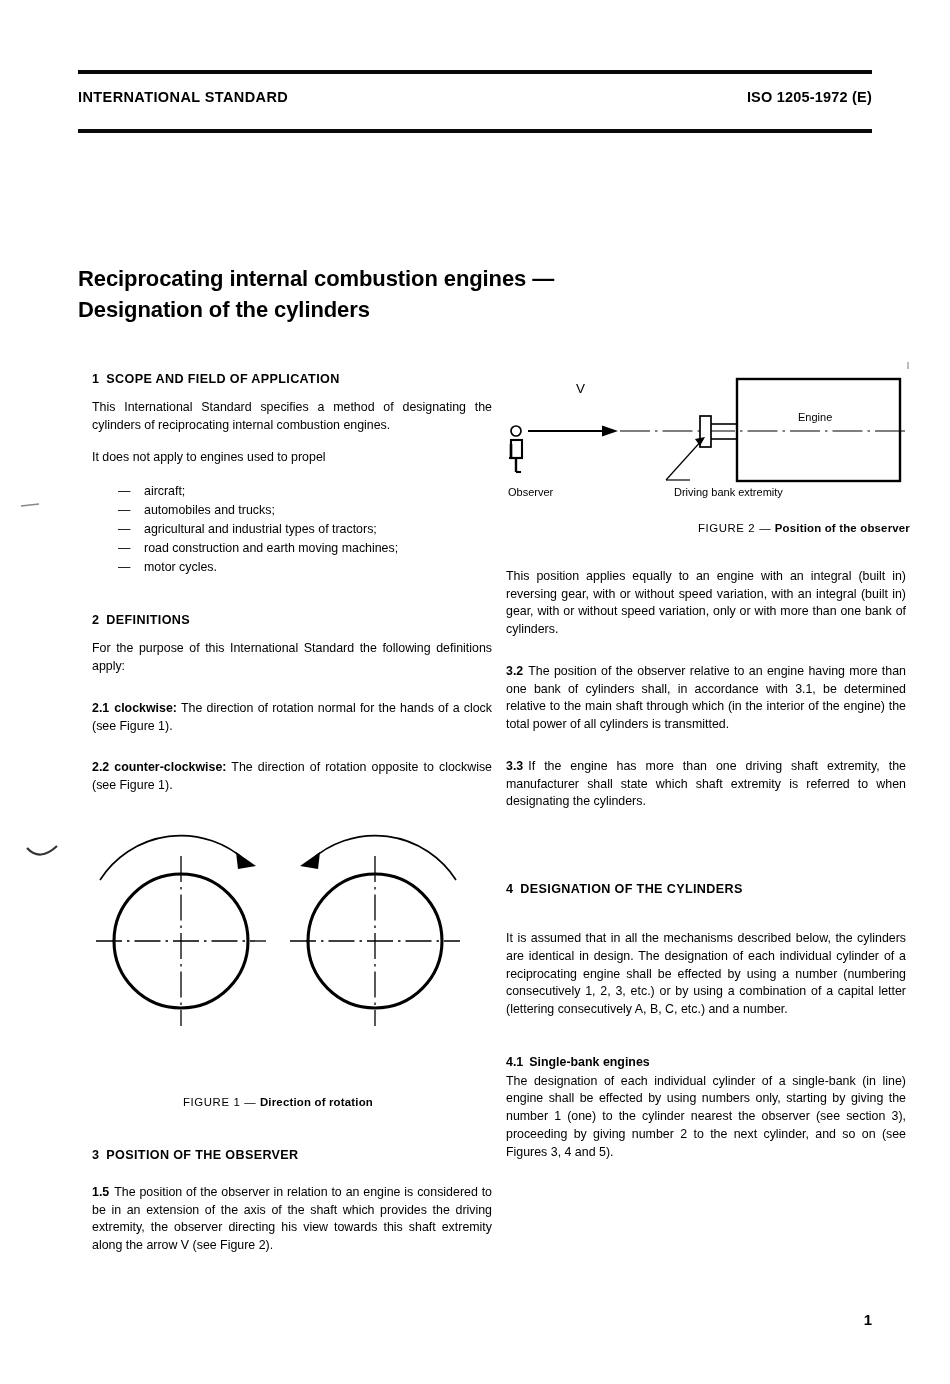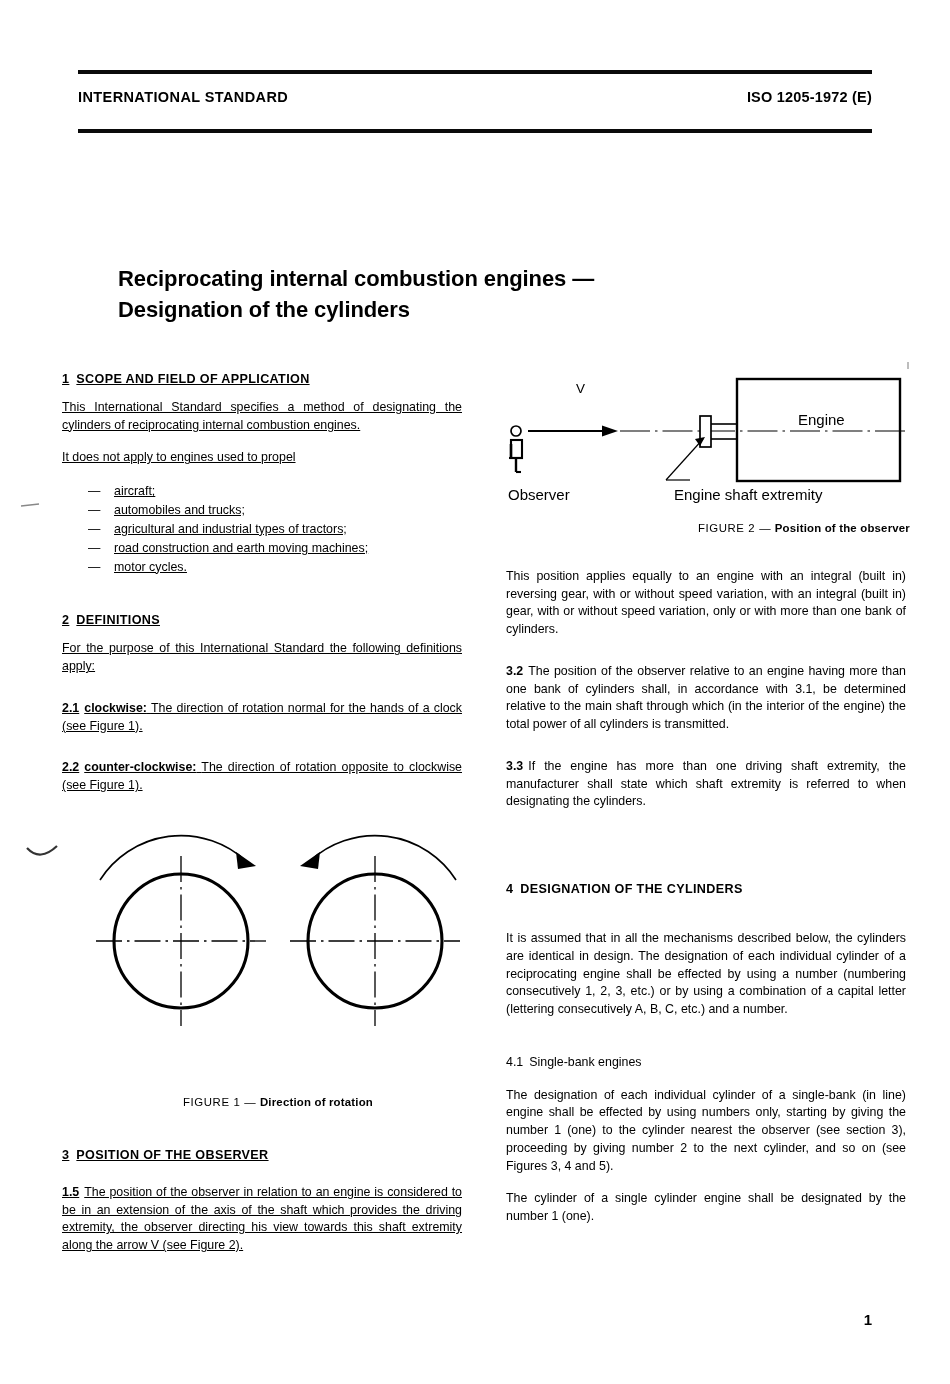--- a/index.html
+++ b/index.html
@@ -52,44 +52,43 @@
   
   .doc-title {
     position: absolute;
     left: 78px;
     top: 248px;
     width: 640px;
     font-size: 22px;
     font-weight: bold;
     line-height: 1.42;
     letter-spacing: -0.1px;
-    margin-left: 40px;
   }
 
   
   .col {
     position: absolute;
     width: 400px;
     top: 372px;
   }
-  .col-left  { left: 62px; text-decoration: underline; }
+  .col-left  { left: 92px; }
   .col-right { left: 506px; }
 
   .sec-head {
     font-size: 12.6px;
     font-weight: bold;
     letter-spacing: 0.35px;
     margin: 0 0 13px 0;
   }
   .sec-head .num { margin-right: 7px; }
 
   .sub-head {
     font-size: 12.4px;
-    font-weight: normal;
-    margin: 0 0 18px 0;
+    font-weight: bold;
+    margin: 0 0 4px 0;
   }
   .sub-head .num { margin-right: 6px; }
 
   p.body {
     font-size: 12.4px;
     line-height: 1.43;
     margin: 0 0 15px 0;
     text-align: justify;
     hyphens: none;
   }
@@ -165,21 +164,21 @@
   .fig2-wrap {
     position: absolute;
     left: 506px;
     top: 368px;
     width: 404px;
     height: 180px;
   }
   .fig2-svg { display: block; }
   .fig2-lbl {
     position: absolute;
-    font-size: 15px;
+    font-size: 11px;
   }
   .fig2-lbl.observer { left: 2px;  top: 118px; }
   .fig2-lbl.shaft    { left: 168px; top: 118px; }
   .fig2-lbl.vee      { left: 70px;  top: 13px; font-size: 13.5px; }
   .fig2-lbl.engine   { left: 292px; top: 43px; }
   .fig2-cap {
     position: absolute;
     left: 0;
     top: 154px;
     width: 404px;
@@ -314,21 +313,21 @@
       <rect x="231" y="11" width="163" height="102" fill="none" stroke="#000" stroke-width="2.4"></rect>
 
       <line x1="160" y1="112" x2="197" y2="71" stroke="#000" stroke-width="1.2"></line>
       <path d="M 199 69 L 189 71 L 194 78 Z" fill="#000"></path>
       <line x1="160" y1="112" x2="184" y2="112" stroke="#000" stroke-width="1.2"></line>
     </svg>
 
     <div class="fig2-lbl vee">V</div>
     <div class="fig2-lbl engine">Engine</div>
     <div class="fig2-lbl observer">Observer</div>
-    <div class="fig2-lbl shaft">Engine shaft extremity</div>
+    <div class="fig2-lbl shaft">Driving bank extremity</div>
 
     <div class="fig2-cap fig-caption">
       <span class="fignum">FIGURE 2</span><span class="figdash">—</span><span class="figtitle">Position of the observer</span>
     </div>
   </div>
 
   <div class="col col-right" style="top:568px;">
 
     <p class="body">This position applies equally to an engine with an integral (built in) reversing gear, with or without speed variation, with an integral (built in) gear, with or without speed variation, only or with more than one bank of cylinders.</p>
 
@@ -350,21 +349,20 @@
 
     <p class="body">It is assumed that in all the mechanisms described below, the cylinders are identical in design. The designation of each individual cylinder of a reciprocating engine shall be effected by using a number (numbering consecutively 1, 2, 3, etc.) or by using a combination of a capital letter (lettering consecutively A, B, C, etc.) and a number.</p>
 
     <div class="gap-md"></div>
 
     <h3 class="sub-head">
       <span class="num">4.1</span><span>Single-bank engines</span>
     </h3>
 
     <p class="body">The designation of each individual cylinder of a single-bank (in line) engine shall be effected by using numbers only, starting by giving the number 1 (one) to the cylinder nearest the observer (see section 3), proceeding by giving number 2 to the next cylinder, and so on (see Figures 3, 4 and 5).</p>
-    <p class="body last">The cylinder of a single cylinder engine shall be designated by the number 1 (one).</p>
   </div>
 
   <div class="page-num">1</div>
 
   <svg class="artifact" style="left:18px; top:495px;" width="34" height="20">
     <line x1="3" y1="11" x2="21" y2="9" stroke="#888" stroke-width="1.5"></line>
   </svg>
   <svg class="artifact" style="left:24px; top:840px;" width="40" height="26">
     <path d="M 3 8 Q 16 22 33 6" fill="none" stroke="#333" stroke-width="2.2"></path>
   </svg>

